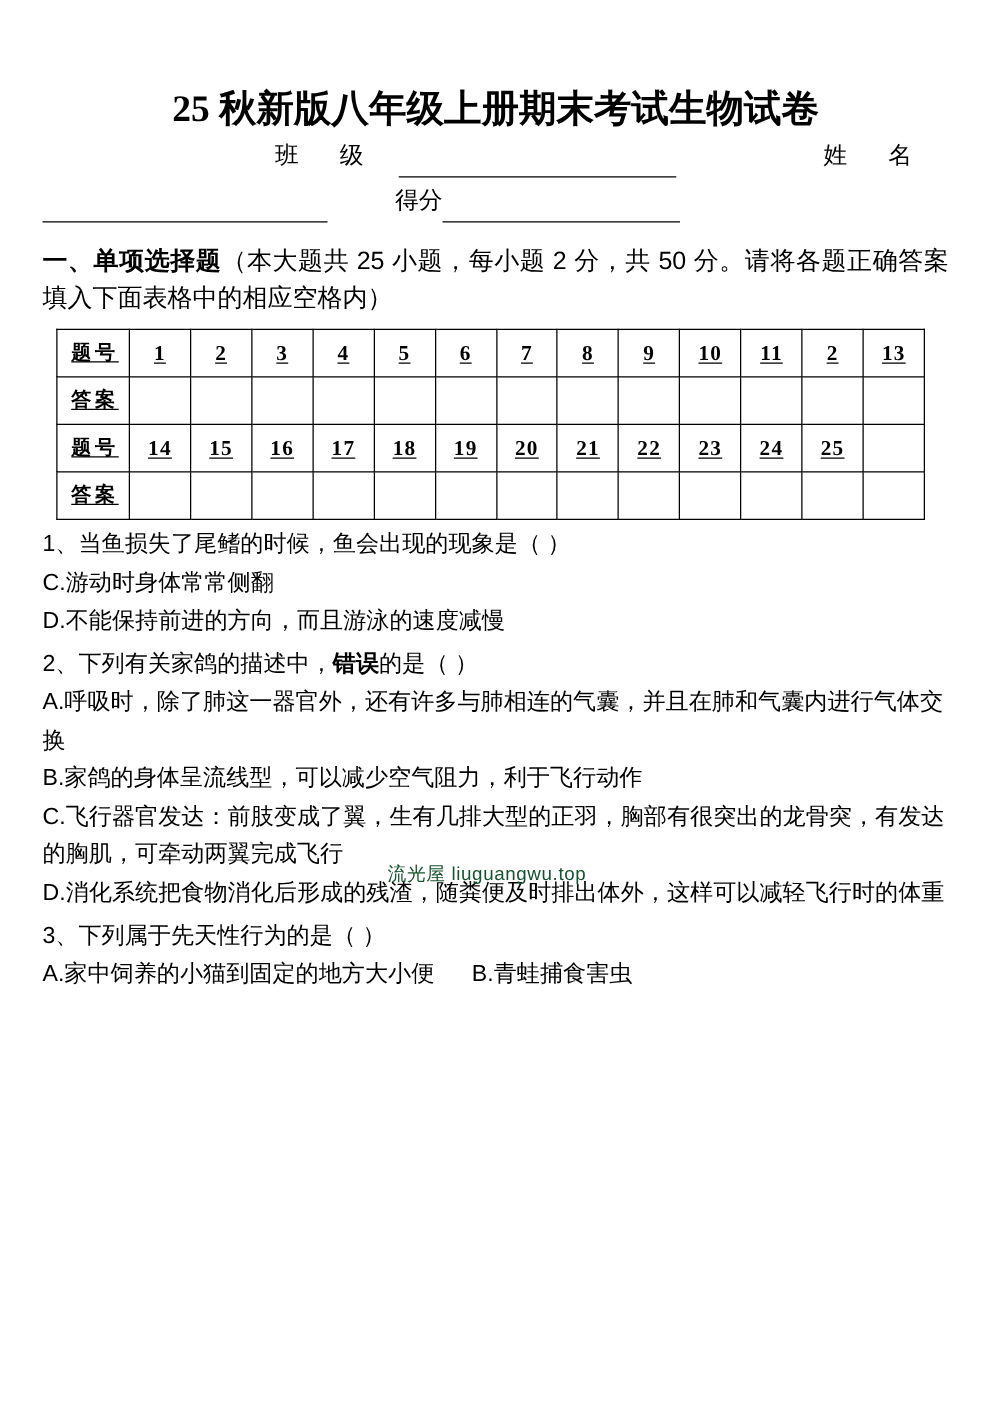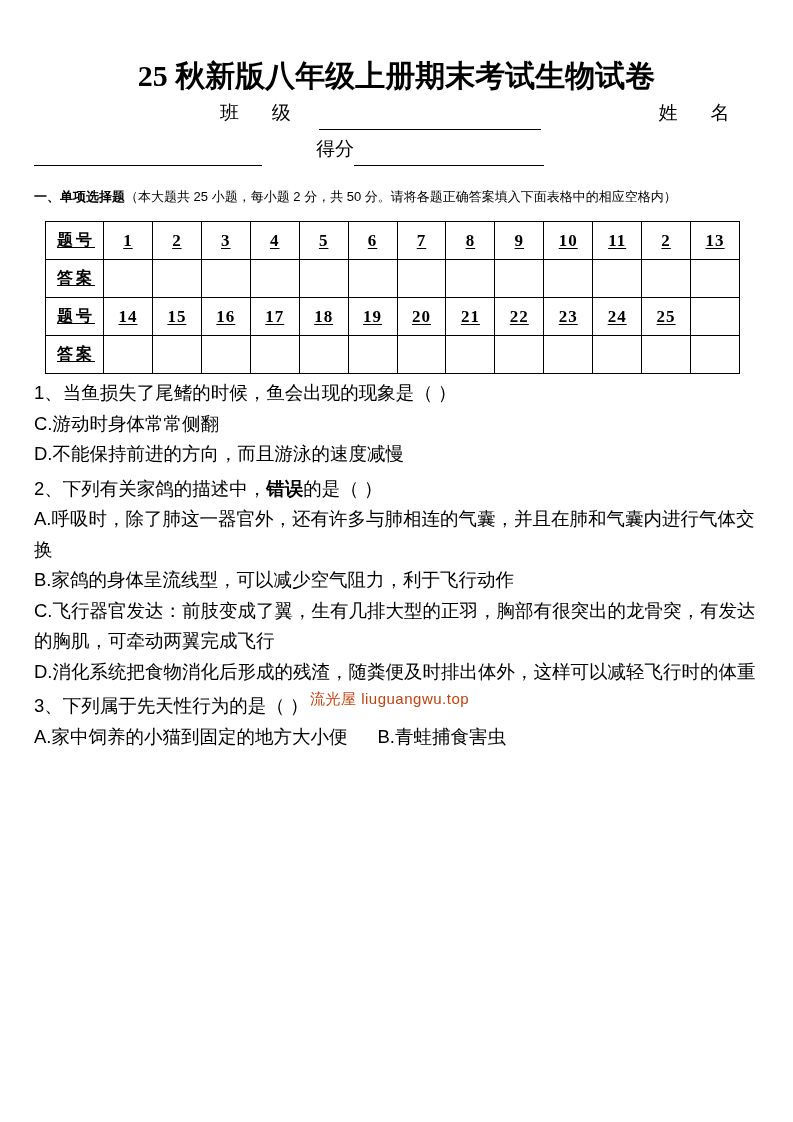--- a/index.html
+++ b/index.html
@@ -14,21 +14,21 @@
     font-family: "Liberation Sans", "DejaVu Sans", sans-serif;
     color: #000000;
     overflow: hidden;
   }
   .page {
     position: absolute;
     left: 0; top: 0;
     width: 793px;
     height: 1122px;
     box-sizing: border-box;
-    padding: 0 34px;
+    padding: 12px 34px;
   }
 
   
   .doc-title {
     font-family: "Liberation Serif", "DejaVu Serif", serif;
     font-weight: bold;
     font-size: 30px;
     line-height: 1.2;
     text-align: center;
     letter-spacing: 0px;
@@ -62,21 +62,21 @@
     height: 20px;
   }
   .rule-class { width: 222px; margin-left: 10px; }
   .rule-name-cont { width: 228px; }
   .rule-score { width: 190px; }
   .spacer-name { display:inline-block; width: 118px; }
   .spacer-mid  { display:inline-block; width: 40px; }
 
   
   .section-head {
-    font-size: 13px;
+    font-size: 20px;
     line-height: 30px;
     margin-top: 16px;
     text-align: justify;
   }
   .section-head .sec-no { font-weight: bold; }
   .section-head .sec-name { font-weight: bold; }
 
   
   table.answer-sheet {
     border-collapse: collapse;
@@ -119,21 +119,21 @@
   .q-line .bold { font-weight: bold; }
   .opt-gap { display: inline-block; width: 104px; }
   .opt-gap-sm { display: inline-block; width: 30px; }
 
   
   .watermark {
     position: absolute;
     left: 310px;
     top: 690px;
     font-size: 15px;
-    color: #c2410c;
+    color: #14532d;
     letter-spacing: 0.5px;
     white-space: nowrap;
     pointer-events: none;
     font-family: "Liberation Sans", sans-serif;
   }
 </style>
 </head>
 <body>
 
 <div class="page">

